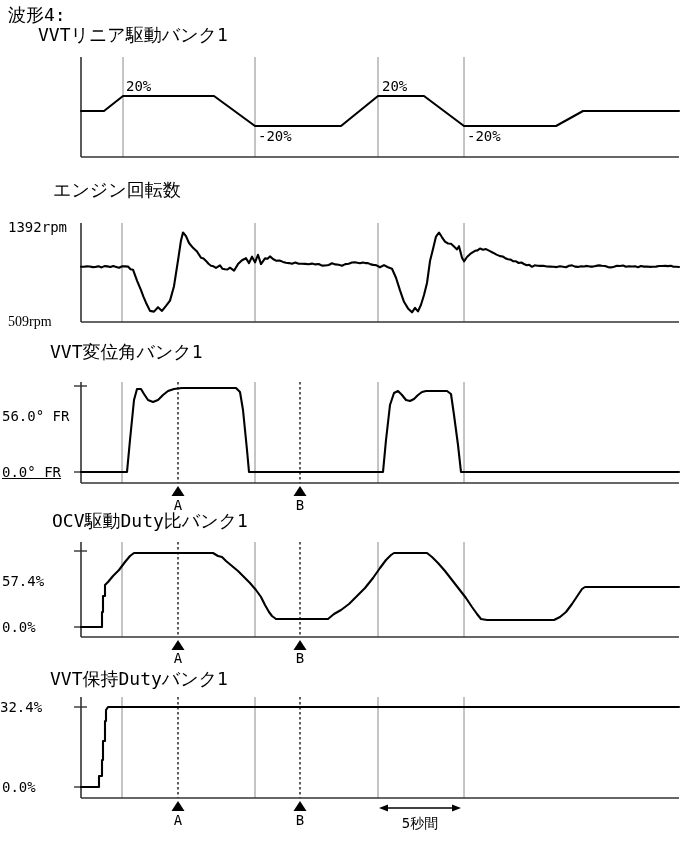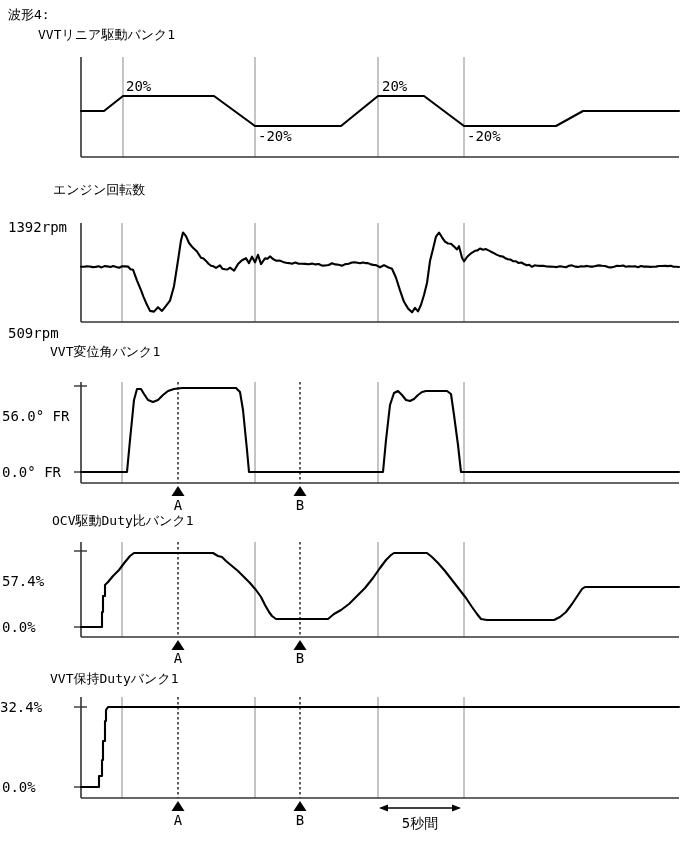--- a/index.html
+++ b/index.html
@@ -2,21 +2,21 @@
 <html><head>
 <meta charset="utf-8">
 <style>
   html,body{margin:0;padding:0;background:#ffffff;}
   .page{
     position:relative;width:689px;height:853px;background:#ffffff;
     font-family:"DejaVu Sans Mono","Liberation Mono",monospace;
     color:#000;overflow:hidden;
   }
   .lbl{position:absolute;font-size:14px;line-height:12px;white-space:pre;}
-  .title{font-size:13px;line-height:13px;}
+  .title{font-size:18px;line-height:13px;}
   .ylab{width:70px;}
   .ctr{transform:translateX(-50%);text-align:center;}
   #plot{position:absolute;left:0;top:0;}
 </style>
 </head>
 <body>
 
 <div class="page">
 
   <svg id="plot" width="689" height="853" viewBox="0 0 689 853">
@@ -95,24 +95,24 @@
   <div class="lbl title" style="left:50px;top:345px;text-align:center;">VVT変位角バンク1</div>
   <div class="lbl title" style="left:52px;top:514px;">OCV駆動Duty比バンク1</div>
   <div class="lbl title" style="left:50px;top:672px;">VVT保持Dutyバンク1</div>
 
   <div class="lbl" style="left:126px;top:80px;">20%</div>
   <div class="lbl" style="left:258px;top:130px;">-20%</div>
   <div class="lbl" style="left:382px;top:80px;">20%</div>
   <div class="lbl" style="left:467px;top:130px;">-20%</div>
 
   <div class="lbl ylab" style="left:8px;top:221px;">1392rpm</div>
-  <div class="lbl ylab" style="left:8px;top:327px;">509rpm</div>
+  <div class="lbl ylab" style="left:8px;top:316px;font-family:Liberation Serif, serif;">509rpm</div>
 
   <div class="lbl ylab" style="left:2px;top:380px;margin-top:30px;">56.0° FR</div>
-  <div class="lbl ylab" style="left:2px;top:466px;">0.0° FR</div>
+  <div class="lbl ylab" style="left:2px;top:466px;text-decoration:underline;">0.0° FR</div>
 
   <div class="lbl ylab" style="left:2px;top:575px;">57.4%</div>
   <div class="lbl ylab" style="left:2px;top:621px;">0.0%</div>
 
   <div class="lbl ylab" style="left:0;top:701px;">32.4%</div>
   <div class="lbl ylab" style="left:2px;top:781px;">0.0%</div>
 
   <div class="lbl ctr" style="left:178px;top:499px;">A</div>
   <div class="lbl ctr" style="left:300px;top:499px;">B</div>
 

